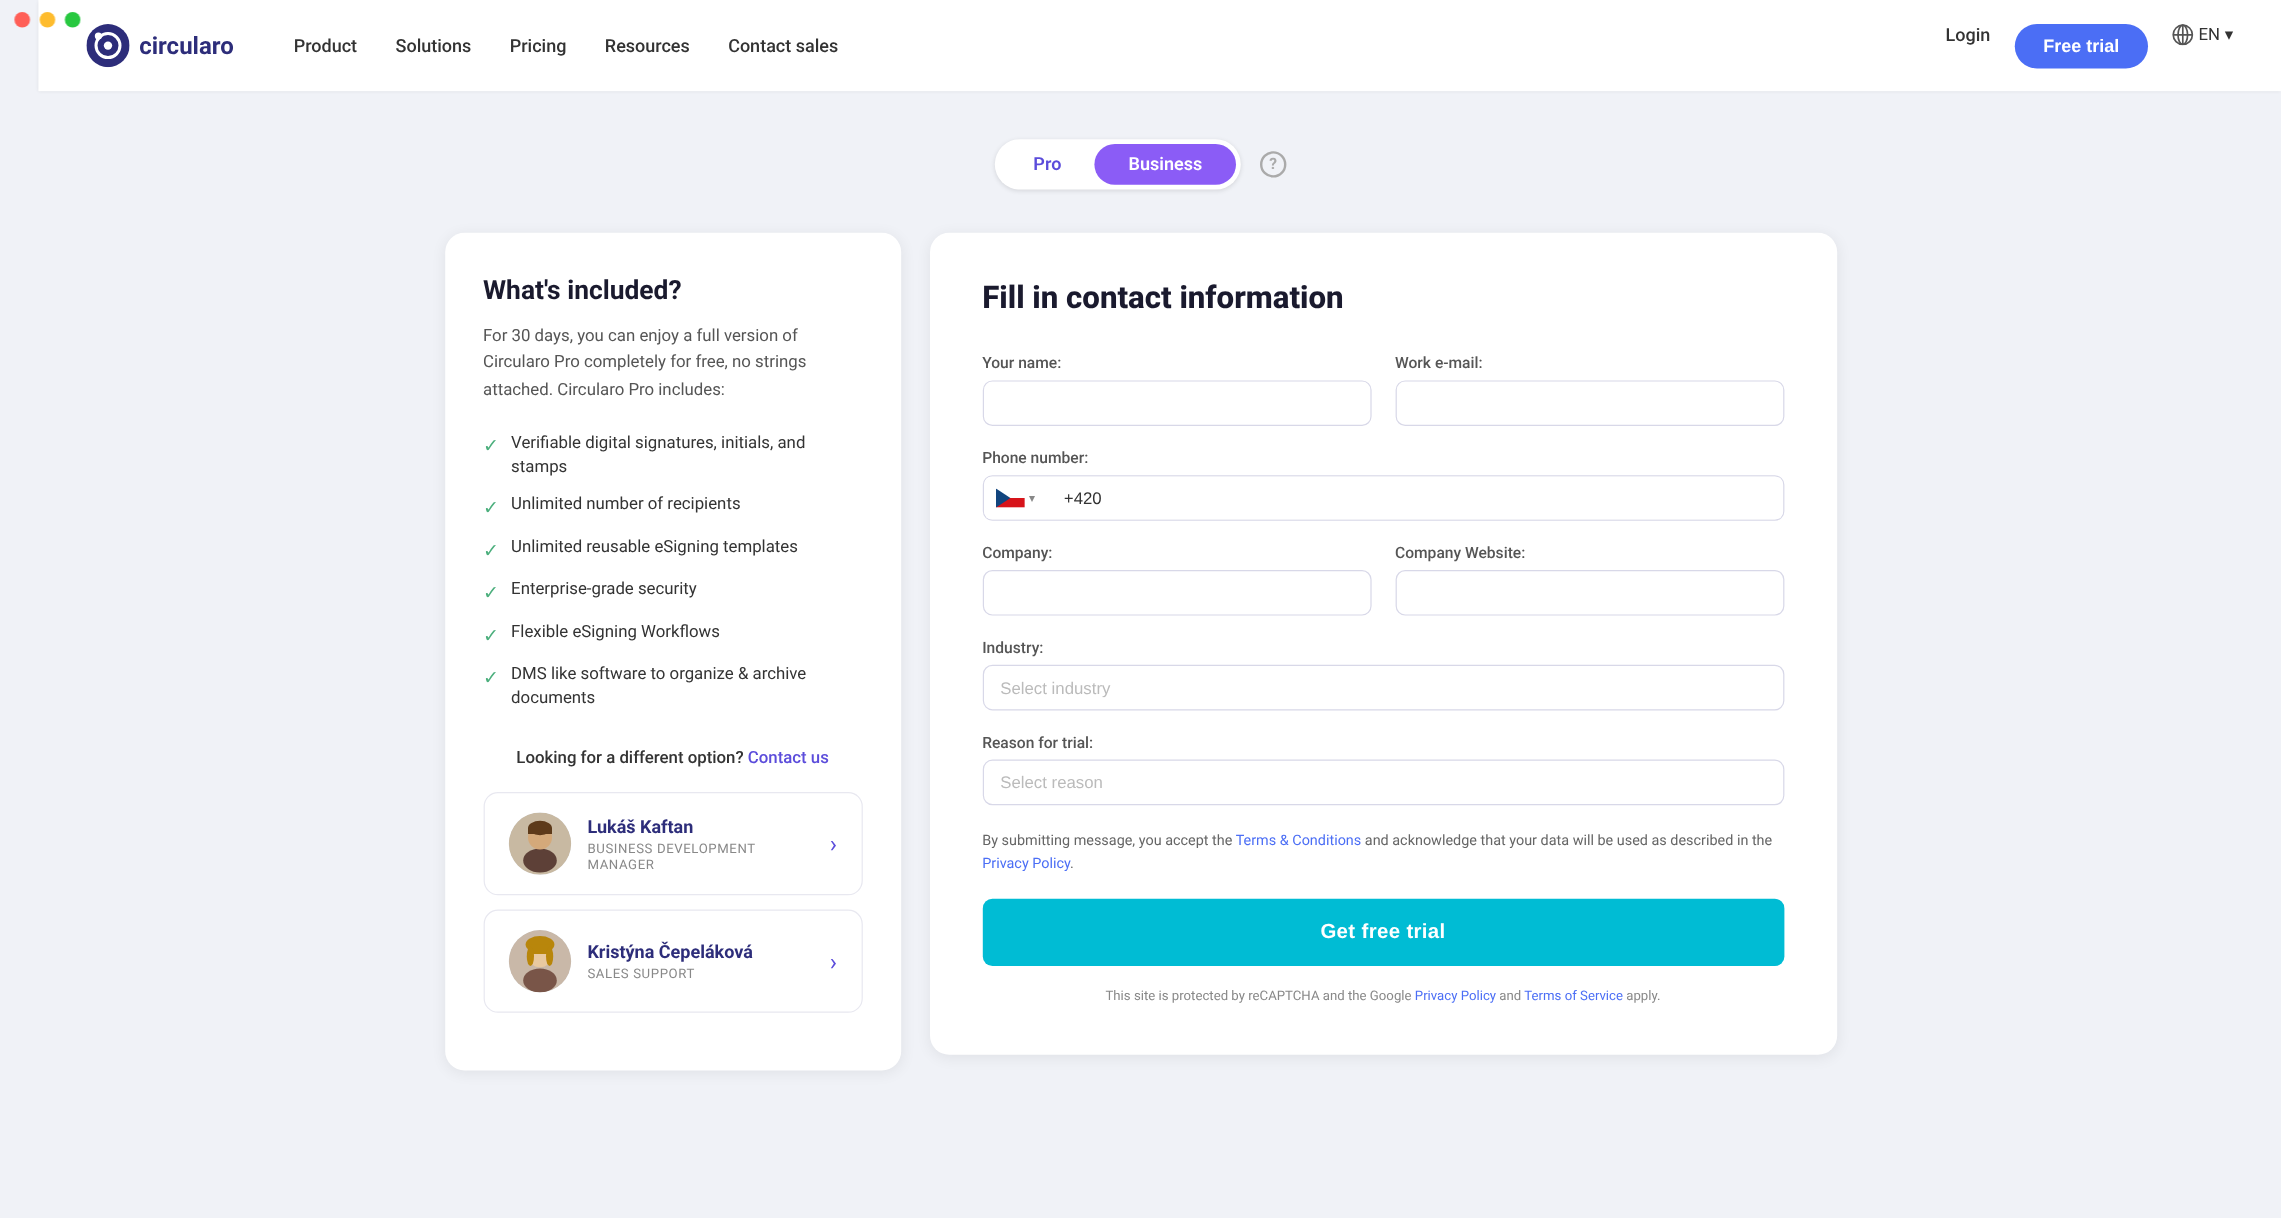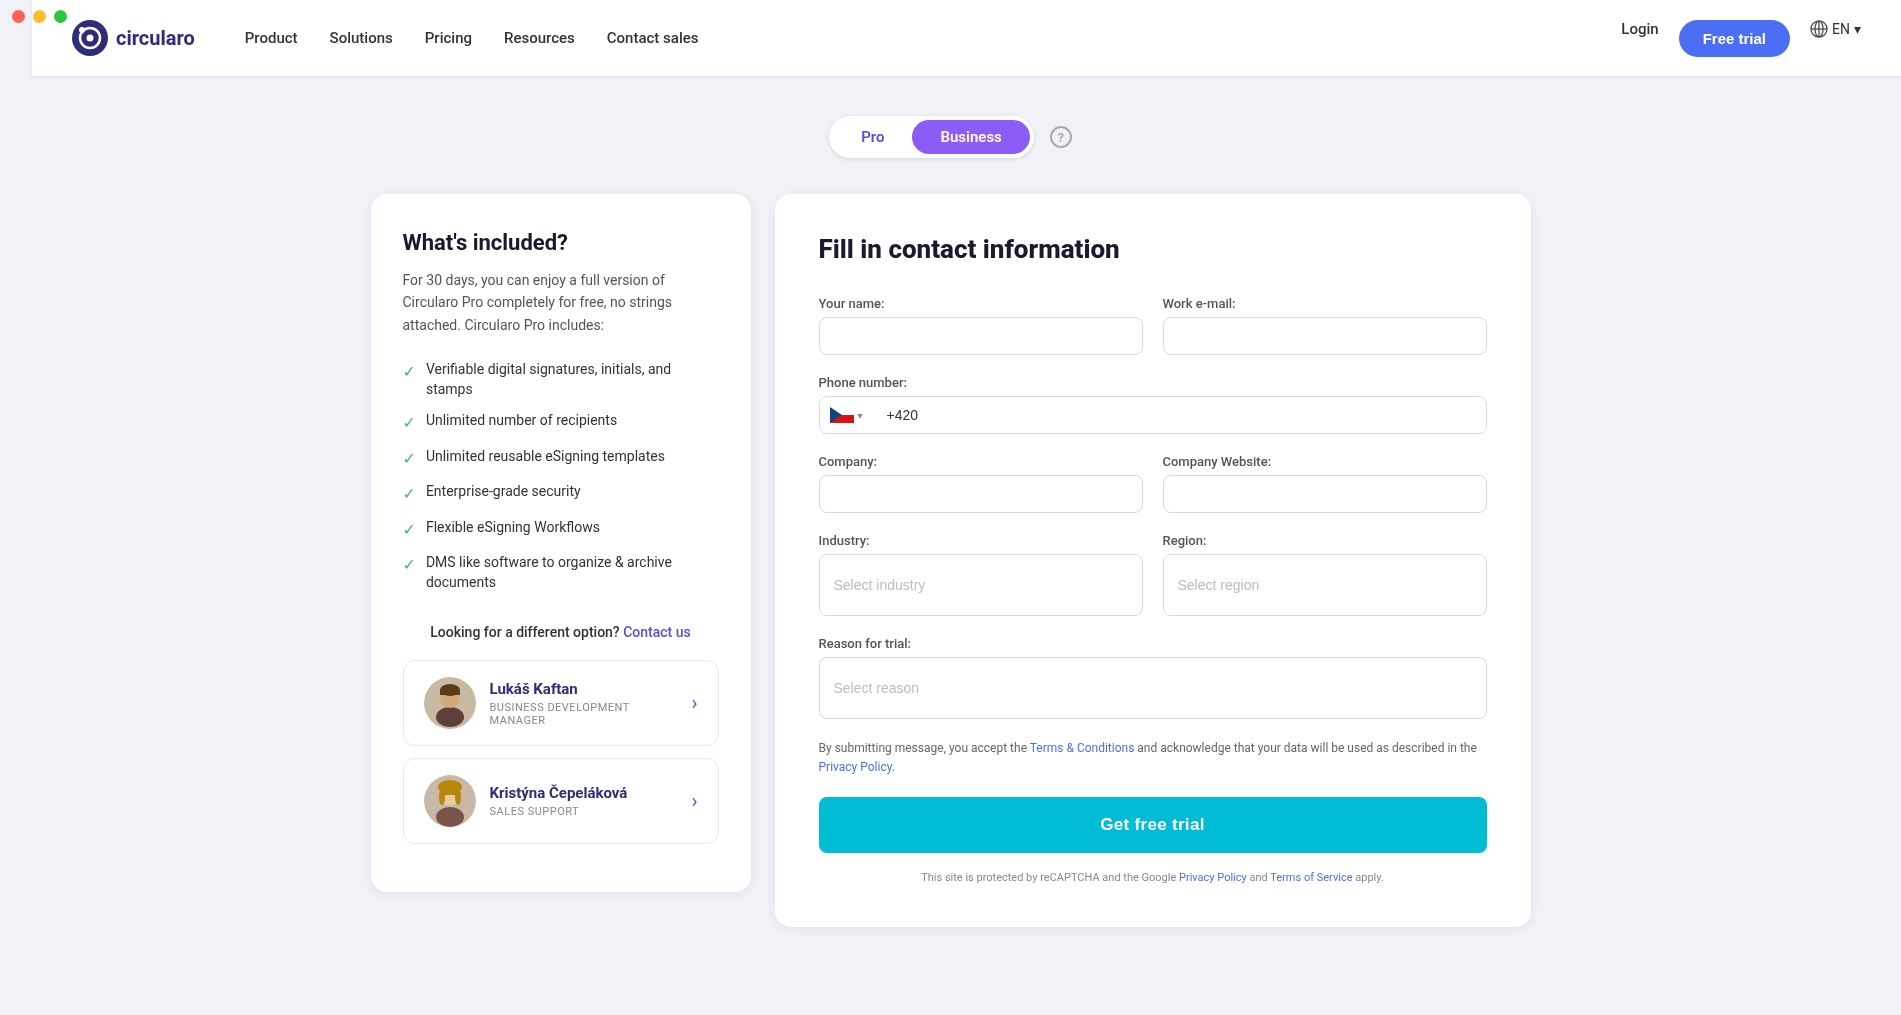--- a/index.html
+++ b/index.html
@@ -321,21 +321,21 @@
     }
     .phone-dropdown-arrow {
       font-size: 10px;
       color: #888;
     }
 
     
     .form-select {
       border: 1px solid #d8d8e8;
       border-radius: 8px;
-      padding: 22px 14px;
+      padding: 10px 14px;
       font-size: 14px;
       color: #bbb;
       outline: none;
       background: #fff;
       cursor: pointer;
       appearance: none;
       -webkit-appearance: none;
     }
 
     
@@ -550,26 +550,20 @@
       </div>
 
       
       <div class="form-row">
         <div class="form-group">
           <label class="form-label">Industry:</label>
           <select class="form-select">
             <option value="" disabled="" selected="">Select industry</option>
           </select>
         </div>
-        <div class="form-group">
-          <label class="form-label">Region:</label>
-          <select class="form-select">
-            <option value="" disabled="" selected="">Select region</option>
-          </select>
-        </div>
       </div>
 
       
       <div class="form-row">
         <div class="form-group">
           <label class="form-label">Reason for trial:</label>
           <select class="form-select" style="width:100%">
             <option value="" disabled="" selected="">Select reason</option>
           </select>
         </div>

